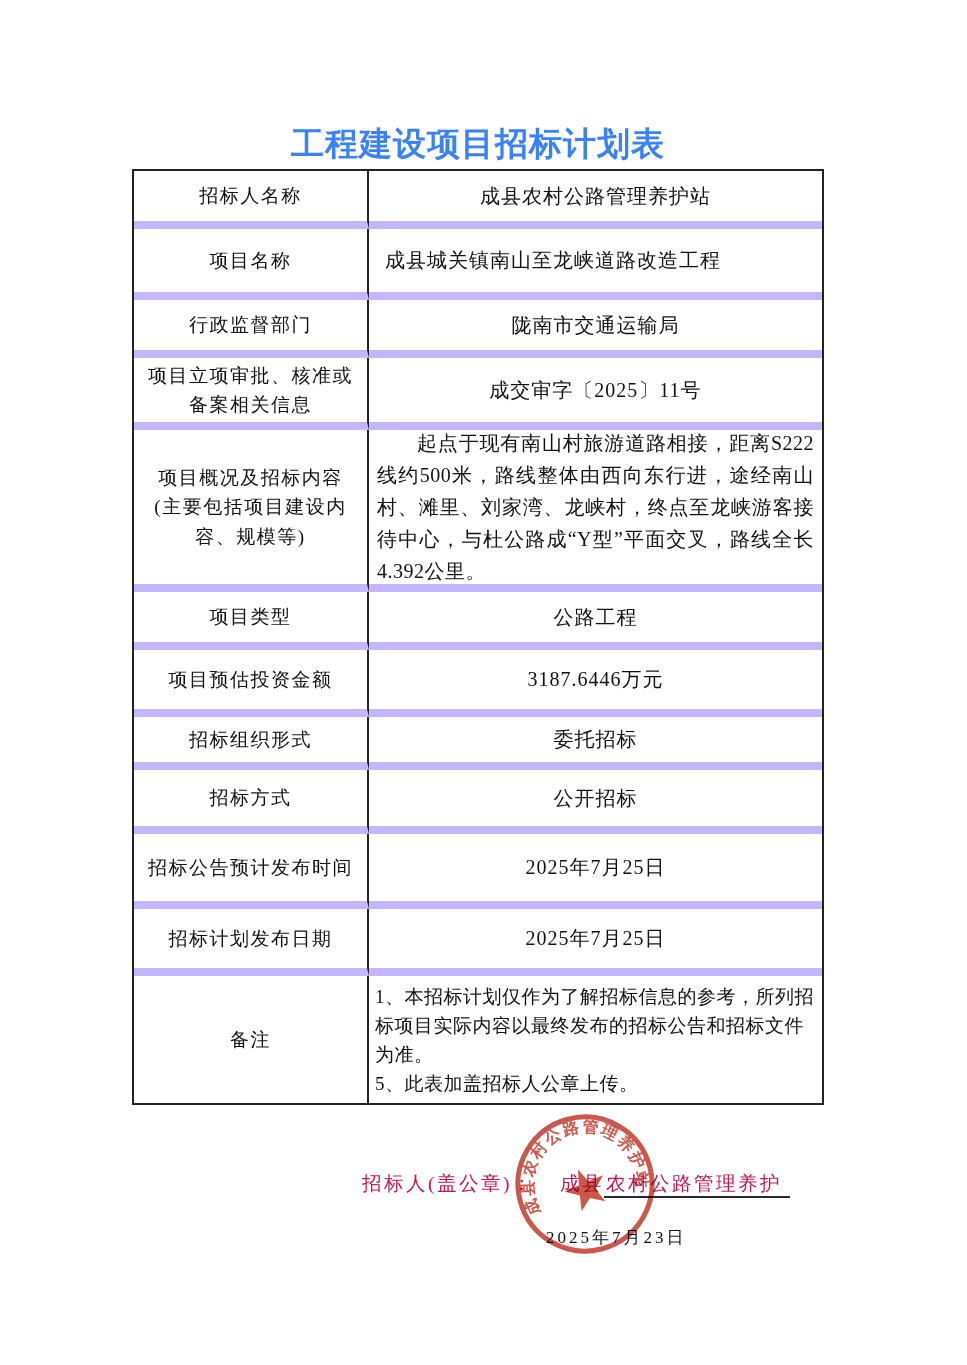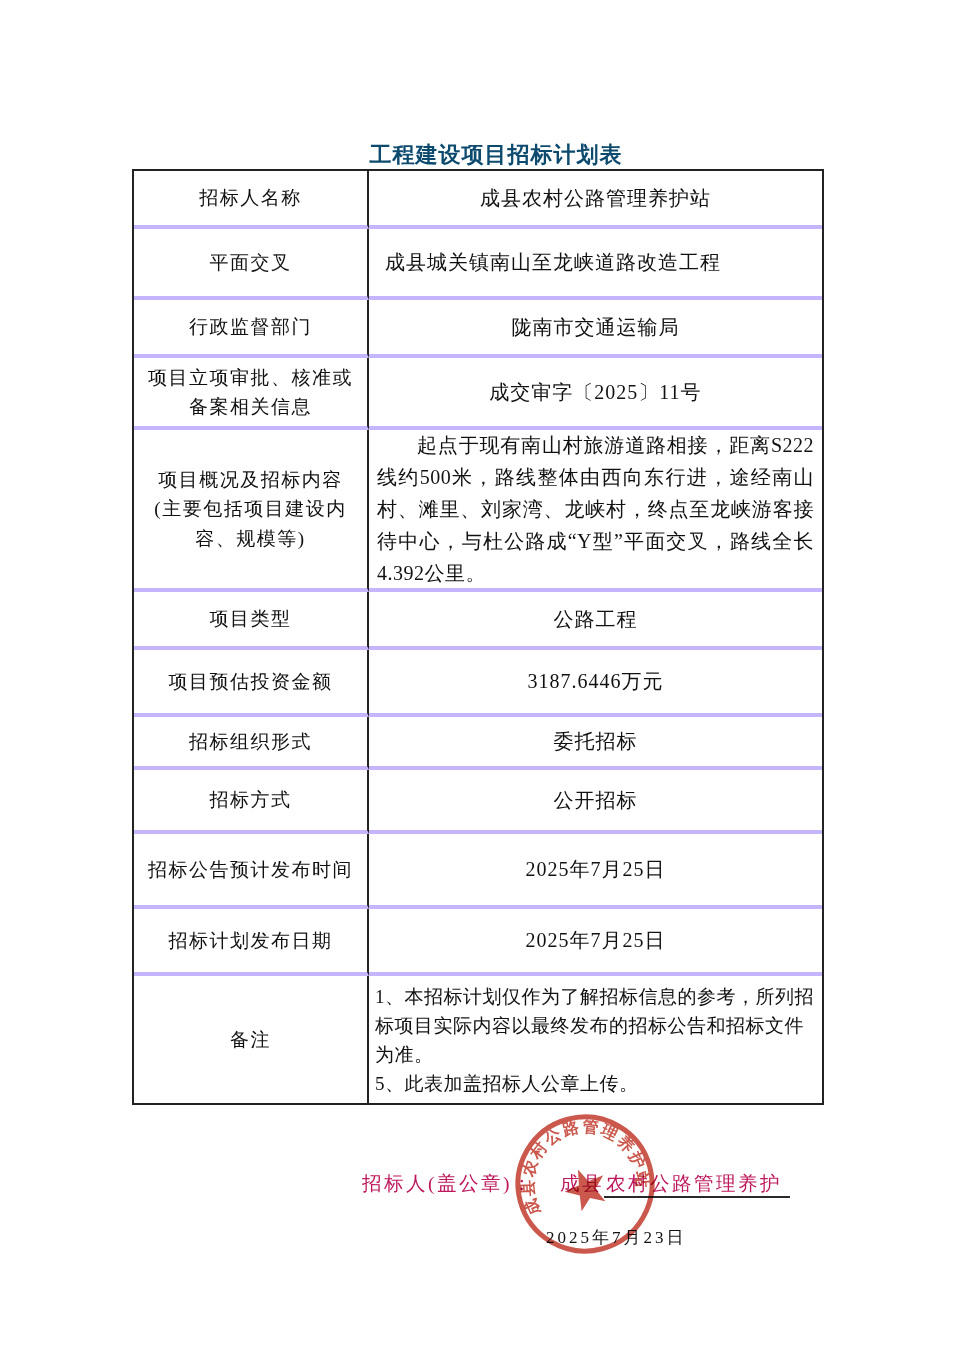--- a/index.html
+++ b/index.html
@@ -7,42 +7,42 @@
     position:relative;
     width:967px;height:1365px;
     background:#ffffff;
     font-family:"Liberation Serif","DejaVu Serif",serif;
     color:#111;
     overflow:hidden;
   }
   .doc-title{
     position:absolute;
     left:132px;top:122px;width:692px;
-    margin:18px;
+    margin:0;
     text-align:center;
     font-family:"Liberation Sans","DejaVu Sans",sans-serif;
     font-weight:bold;
-    font-size:22px;
+    font-size:33px;
     letter-spacing:1px;
-    color:#0c4a6e;
+    color:#3b82f6;
   }
   .bid-table{
     position:absolute;
     left:132px;top:169px;
     width:692px;height:936px;
     border:2px solid #222;
     box-sizing:border-box;
     display:grid;
     grid-template-columns:235px 1fr;
     grid-template-rows:58px 71px 58px 72px 162px 58px 67px 53px 64px 75px 67px 1fr;
     background:#fff;
   }
   .cell{
     box-sizing:border-box;
-    border-bottom:4px solid #c4b5fd;
+    border-bottom:8px solid #c4b5fd;
     display:flex;
     align-items:center;
     justify-content:center;
     text-align:center;
     padding:2px 12px;
     font-size:19px;
     letter-spacing:1.5px;
     line-height:1.55;
   }
   .cell.lab{border-right:2px solid #222;}
@@ -99,21 +99,21 @@
 
 <div class="page">
 
   <h1 class="doc-title">工程建设项目招标计划表</h1>
 
   <div class="bid-table">
 
     <div class="cell lab">招标人名称</div>
     <div class="cell val">成县农村公路管理养护站</div>
 
-    <div class="cell lab">平面交叉</div>
+    <div class="cell lab">项目名称</div>
     <div class="cell val left">成县城关镇南山至龙峡道路改造工程</div>
 
     <div class="cell lab">行政监督部门</div>
     <div class="cell val">陇南市交通运输局</div>
 
     <div class="cell lab">项目立项审批、核准或备案相关信息</div>
     <div class="cell val">成交审字〔2025〕11号</div>
 
     <div class="cell lab">项目概况及招标内容(主要包括项目建设内容、规模等)</div>
     <div class="cell val para">

